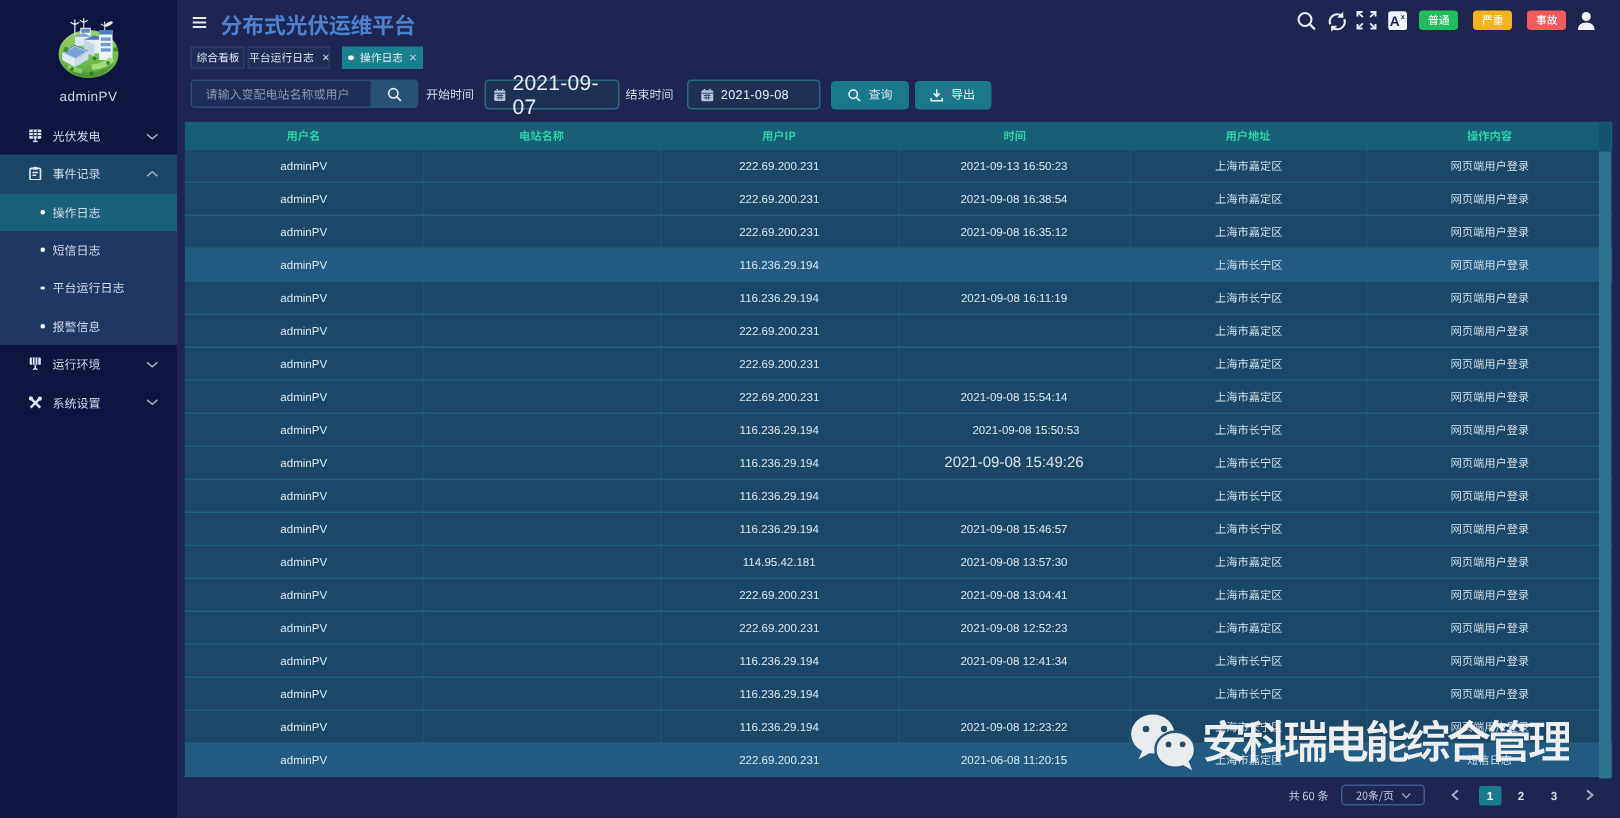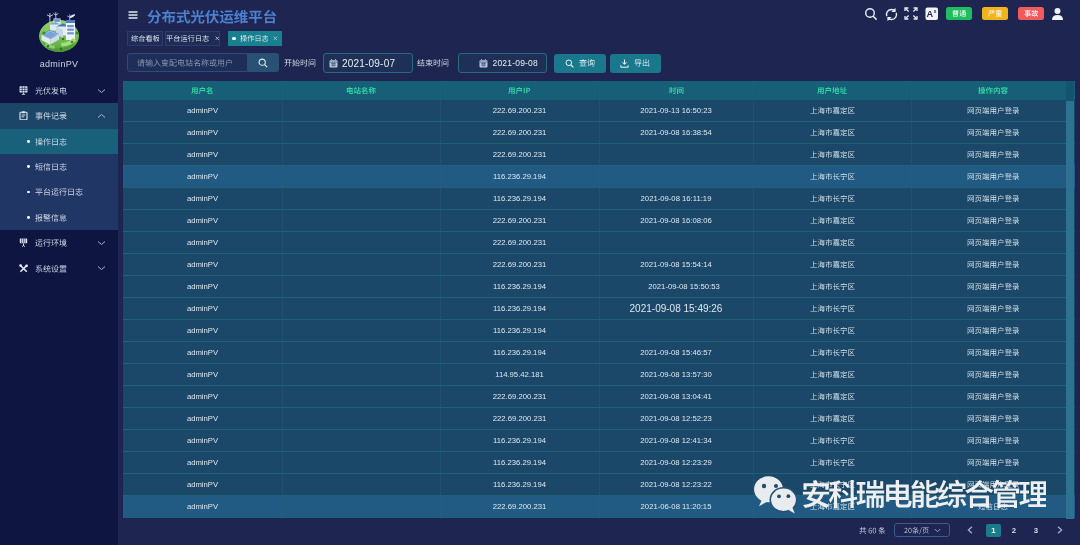--- a/index.html
+++ b/index.html
@@ -273,23 +273,23 @@
       </svg>
     </div>
     <div class="abs" style="left:322.5px;top:53px;width:90.5px;height:20.4px;background:#1f3057;border:1px solid #2a6a80;border-radius:3px;display:flex;align-items:center;padding-left:5px">
       <svg width="9" height="9" viewBox="0 0 9 9">
         <rect x="0.5" y="1.2" width="8" height="7.3" rx="1" fill="#b9c6d6"></rect>
         <path d="M2.6 1.2 V0.2 M6.4 1.2 V0.2" stroke="#b9c6d6" stroke-width="1"></path>
         <path d="M0.5 3.1 h8" stroke="#31507a" stroke-width="0.7"></path>
         <path d="M2.2 4.6 h4.6 M2.2 6.2 h4.6" stroke="#31507a" stroke-width="0.7"></path>
         <path d="M3.7 3.5 v4 M5.3 3.5 v4" stroke="#31507a" stroke-width="0.6"></path>
       </svg>
-      <span style="font-size:10px;color:#e6edf3;margin-left:4.5px;letter-spacing:0.2px">2021-09-07</span>
-    </div>
-    <div class="abs" style="left:458px;top:53px;width:89.2px;height:20.4px;background:#1f3057;border:1px solid #2a6a80;border-radius:3px;display:flex;align-items:center;padding-left:20px">
+      <span style="font-size:14px;color:#e6edf3;margin-left:4.5px;letter-spacing:0.2px">2021-09-07</span>
+    </div>
+    <div class="abs" style="left:458px;top:53px;width:89.2px;height:20.4px;background:#1f3057;border:1px solid #2a6a80;border-radius:3px;display:flex;align-items:center;padding-left:8px">
       <svg width="9" height="9" viewBox="0 0 9 9">
         <rect x="0.5" y="1.2" width="8" height="7.3" rx="1" fill="#b9c6d6"></rect>
         <path d="M2.6 1.2 V0.2 M6.4 1.2 V0.2" stroke="#b9c6d6" stroke-width="1"></path>
         <path d="M0.5 3.1 h8" stroke="#31507a" stroke-width="0.7"></path>
         <path d="M2.2 4.6 h4.6 M2.2 6.2 h4.6" stroke="#31507a" stroke-width="0.7"></path>
         <path d="M3.7 3.5 v4 M5.3 3.5 v4" stroke="#31507a" stroke-width="0.6"></path>
       </svg>
       <span style="font-size:8.5px;color:#e6edf3;margin-left:4.5px;letter-spacing:0.2px">2021-09-08</span>
     </div>
     <div class="abs" style="left:554.2px;top:53.5px;width:51.4px;height:19.5px;background:#19788c;border-radius:3px;display:flex;align-items:center;justify-content:center">
@@ -370,20 +370,21 @@
         </div>
         <div class="cellflex" style="left:788px;width:164px">
           <svg class="t" width="52.5" height="9.0">
             <use href="#g27" fill="#dde7ee"></use>
           </svg>
         </div>
       </div>
       <div class="abs" style="left:0;top:63px;width:952px;height:22px;background:#1b4868;border-bottom:1px solid #1e6378">
         <div class="cellflex" style="left:0px;width:159px;font-size:7.7px;color:#dde7ee">adminPV</div>
         <div class="cellflex" style="left:317px;width:159px;font-size:7.7px;color:#dde7ee">222.69.200.231</div>
+        <div class="cellflex" style="left:476px;width:154px;font-size:7.7px;color:#dde7ee">2021-09-08 16:35:12</div>
         <div class="cellflex" style="left:630px;width:158px">
           <svg class="t" width="45.0" height="9.0">
             <use href="#g26" fill="#dde7ee"></use>
           </svg>
         </div>
         <div class="cellflex" style="left:788px;width:164px">
           <svg class="t" width="52.5" height="9.0">
             <use href="#g27" fill="#dde7ee"></use>
           </svg>
         </div>
@@ -413,21 +414,20 @@
         </div>
         <div class="cellflex" style="left:788px;width:164px">
           <svg class="t" width="52.5" height="9.0">
             <use href="#g27" fill="#dde7ee"></use>
           </svg>
         </div>
       </div>
       <div class="abs" style="left:0;top:129px;width:952px;height:22px;background:#1b4868;border-bottom:1px solid #1e6378">
         <div class="cellflex" style="left:0px;width:159px;font-size:7.7px;color:#dde7ee">adminPV</div>
         <div class="cellflex" style="left:317px;width:159px;font-size:7.7px;color:#dde7ee">222.69.200.231</div>
-        <div class="cellflex" style="left:476px;width:154px;font-size:7.7px;color:#dde7ee">2021-09-08 16:08:06</div>
         <div class="cellflex" style="left:630px;width:158px">
           <svg class="t" width="45.0" height="9.0">
             <use href="#g26" fill="#dde7ee"></use>
           </svg>
         </div>
         <div class="cellflex" style="left:788px;width:164px">
           <svg class="t" width="52.5" height="9.0">
             <use href="#g27" fill="#dde7ee"></use>
           </svg>
         </div>
@@ -576,21 +576,20 @@
         </div>
         <div class="cellflex" style="left:788px;width:164px">
           <svg class="t" width="52.5" height="9.0">
             <use href="#g27" fill="#dde7ee"></use>
           </svg>
         </div>
       </div>
       <div class="abs" style="left:0;top:371px;width:952px;height:22px;background:#1b4868;border-bottom:1px solid #1e6378">
         <div class="cellflex" style="left:0px;width:159px;font-size:7.7px;color:#dde7ee">adminPV</div>
         <div class="cellflex" style="left:317px;width:159px;font-size:7.7px;color:#dde7ee">116.236.29.194</div>
-        <div class="cellflex" style="left:476px;width:154px;font-size:7.7px;color:#dde7ee">2021-09-08 12:23:29</div>
         <div class="cellflex" style="left:630px;width:158px">
           <svg class="t" width="45.0" height="9.0">
             <use href="#g28" fill="#dde7ee"></use>
           </svg>
         </div>
         <div class="cellflex" style="left:788px;width:164px">
           <svg class="t" width="52.5" height="9.0">
             <use href="#g27" fill="#dde7ee"></use>
           </svg>
         </div>

